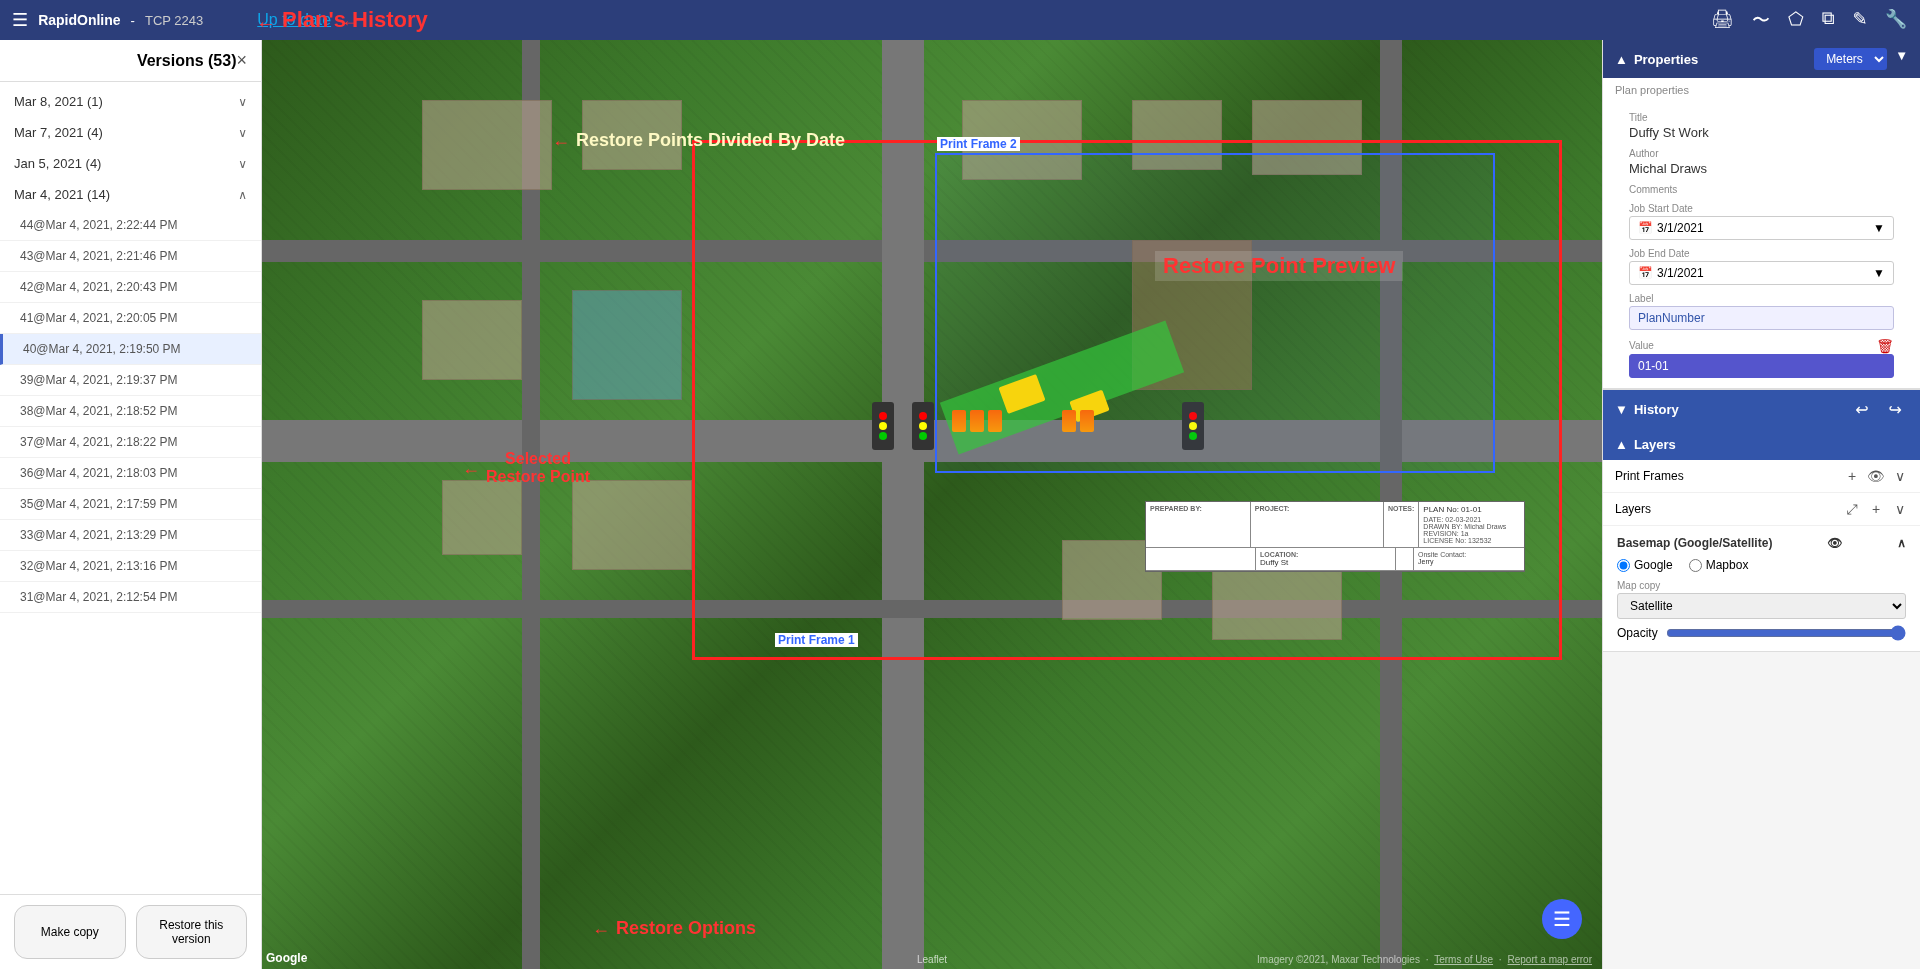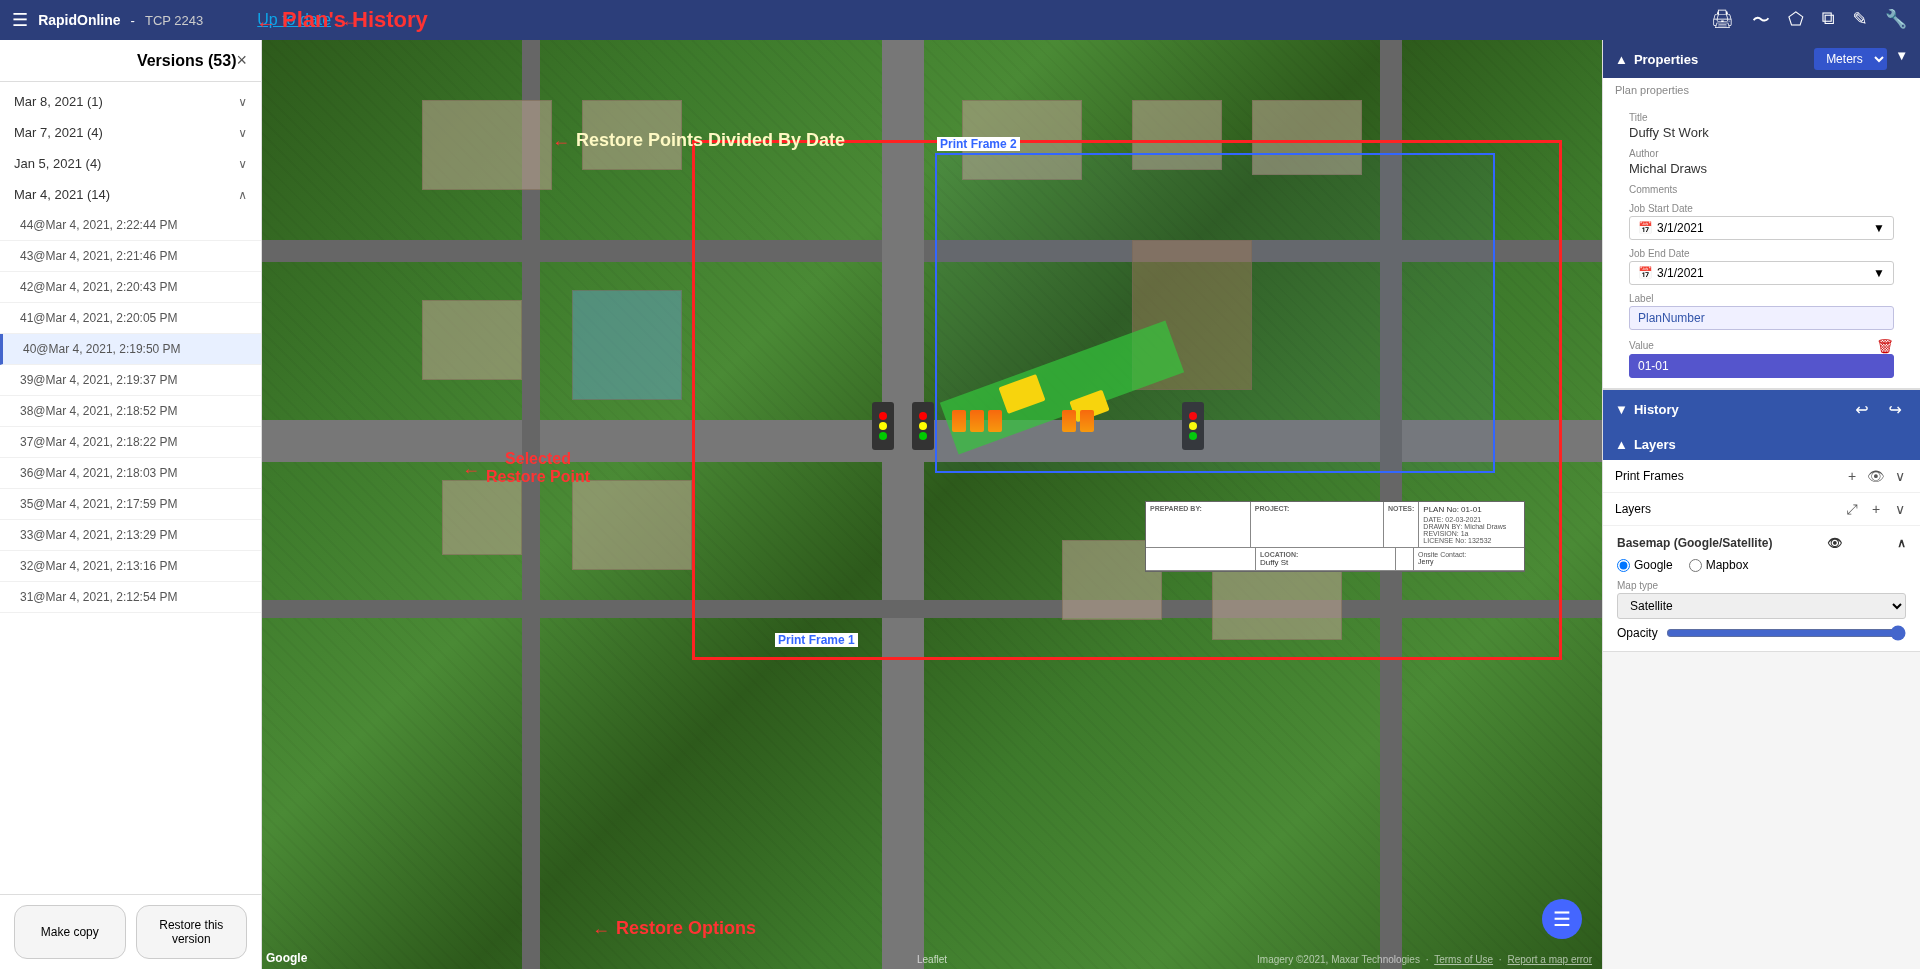--- a/index.html
+++ b/index.html
@@ -645,20 +645,21 @@
       <div class="barrier"></div>
       <div class="barrier"></div>
       <div class="barrier"></div>
     </div>
     <div class="orange-barriers" style="top:370px; left:800px; position:absolute; z-index:8;">
       <div class="barrier"></div>
       <div class="barrier"></div>
     </div>
 
     <div id="restore-preview-box">
+      <span id="restore-preview-label">Restore Point Preview</span>
 
       <div class="print-frame-box" style="top:10px; left:240px; width:560px; height:320px;">
         <span class="print-frame-label">Print Frame 2</span>
       </div>
 
       <div id="title-block">
         <div class="tb-row">
           <div class="tb-cell" style="width:110px;">
             <span class="tb-header">PREPARED BY:</span>
           </div>
@@ -830,21 +831,21 @@
           <label class="radio-option">
             <input type="radio" name="basemap" checked="" style="">
             <span>Google</span>
           </label>
           <label class="radio-option">
             <input type="radio" name="basemap" style="">
             <span>Mapbox</span>
           </label>
         </div>
         <div class="map-type-row">
-          <div class="prop-label">Map type</div>
+          <div class="prop-label">Map copy</div>
           <select class="map-type-select">
             <option>Satellite</option>
           </select>
         </div>
         <div class="opacity-row">
           <span>Opacity</span>
           <input type="range" class="opacity-slider" min="0" max="100" value="100" style="">
         </div>
       </div>
     </div>

